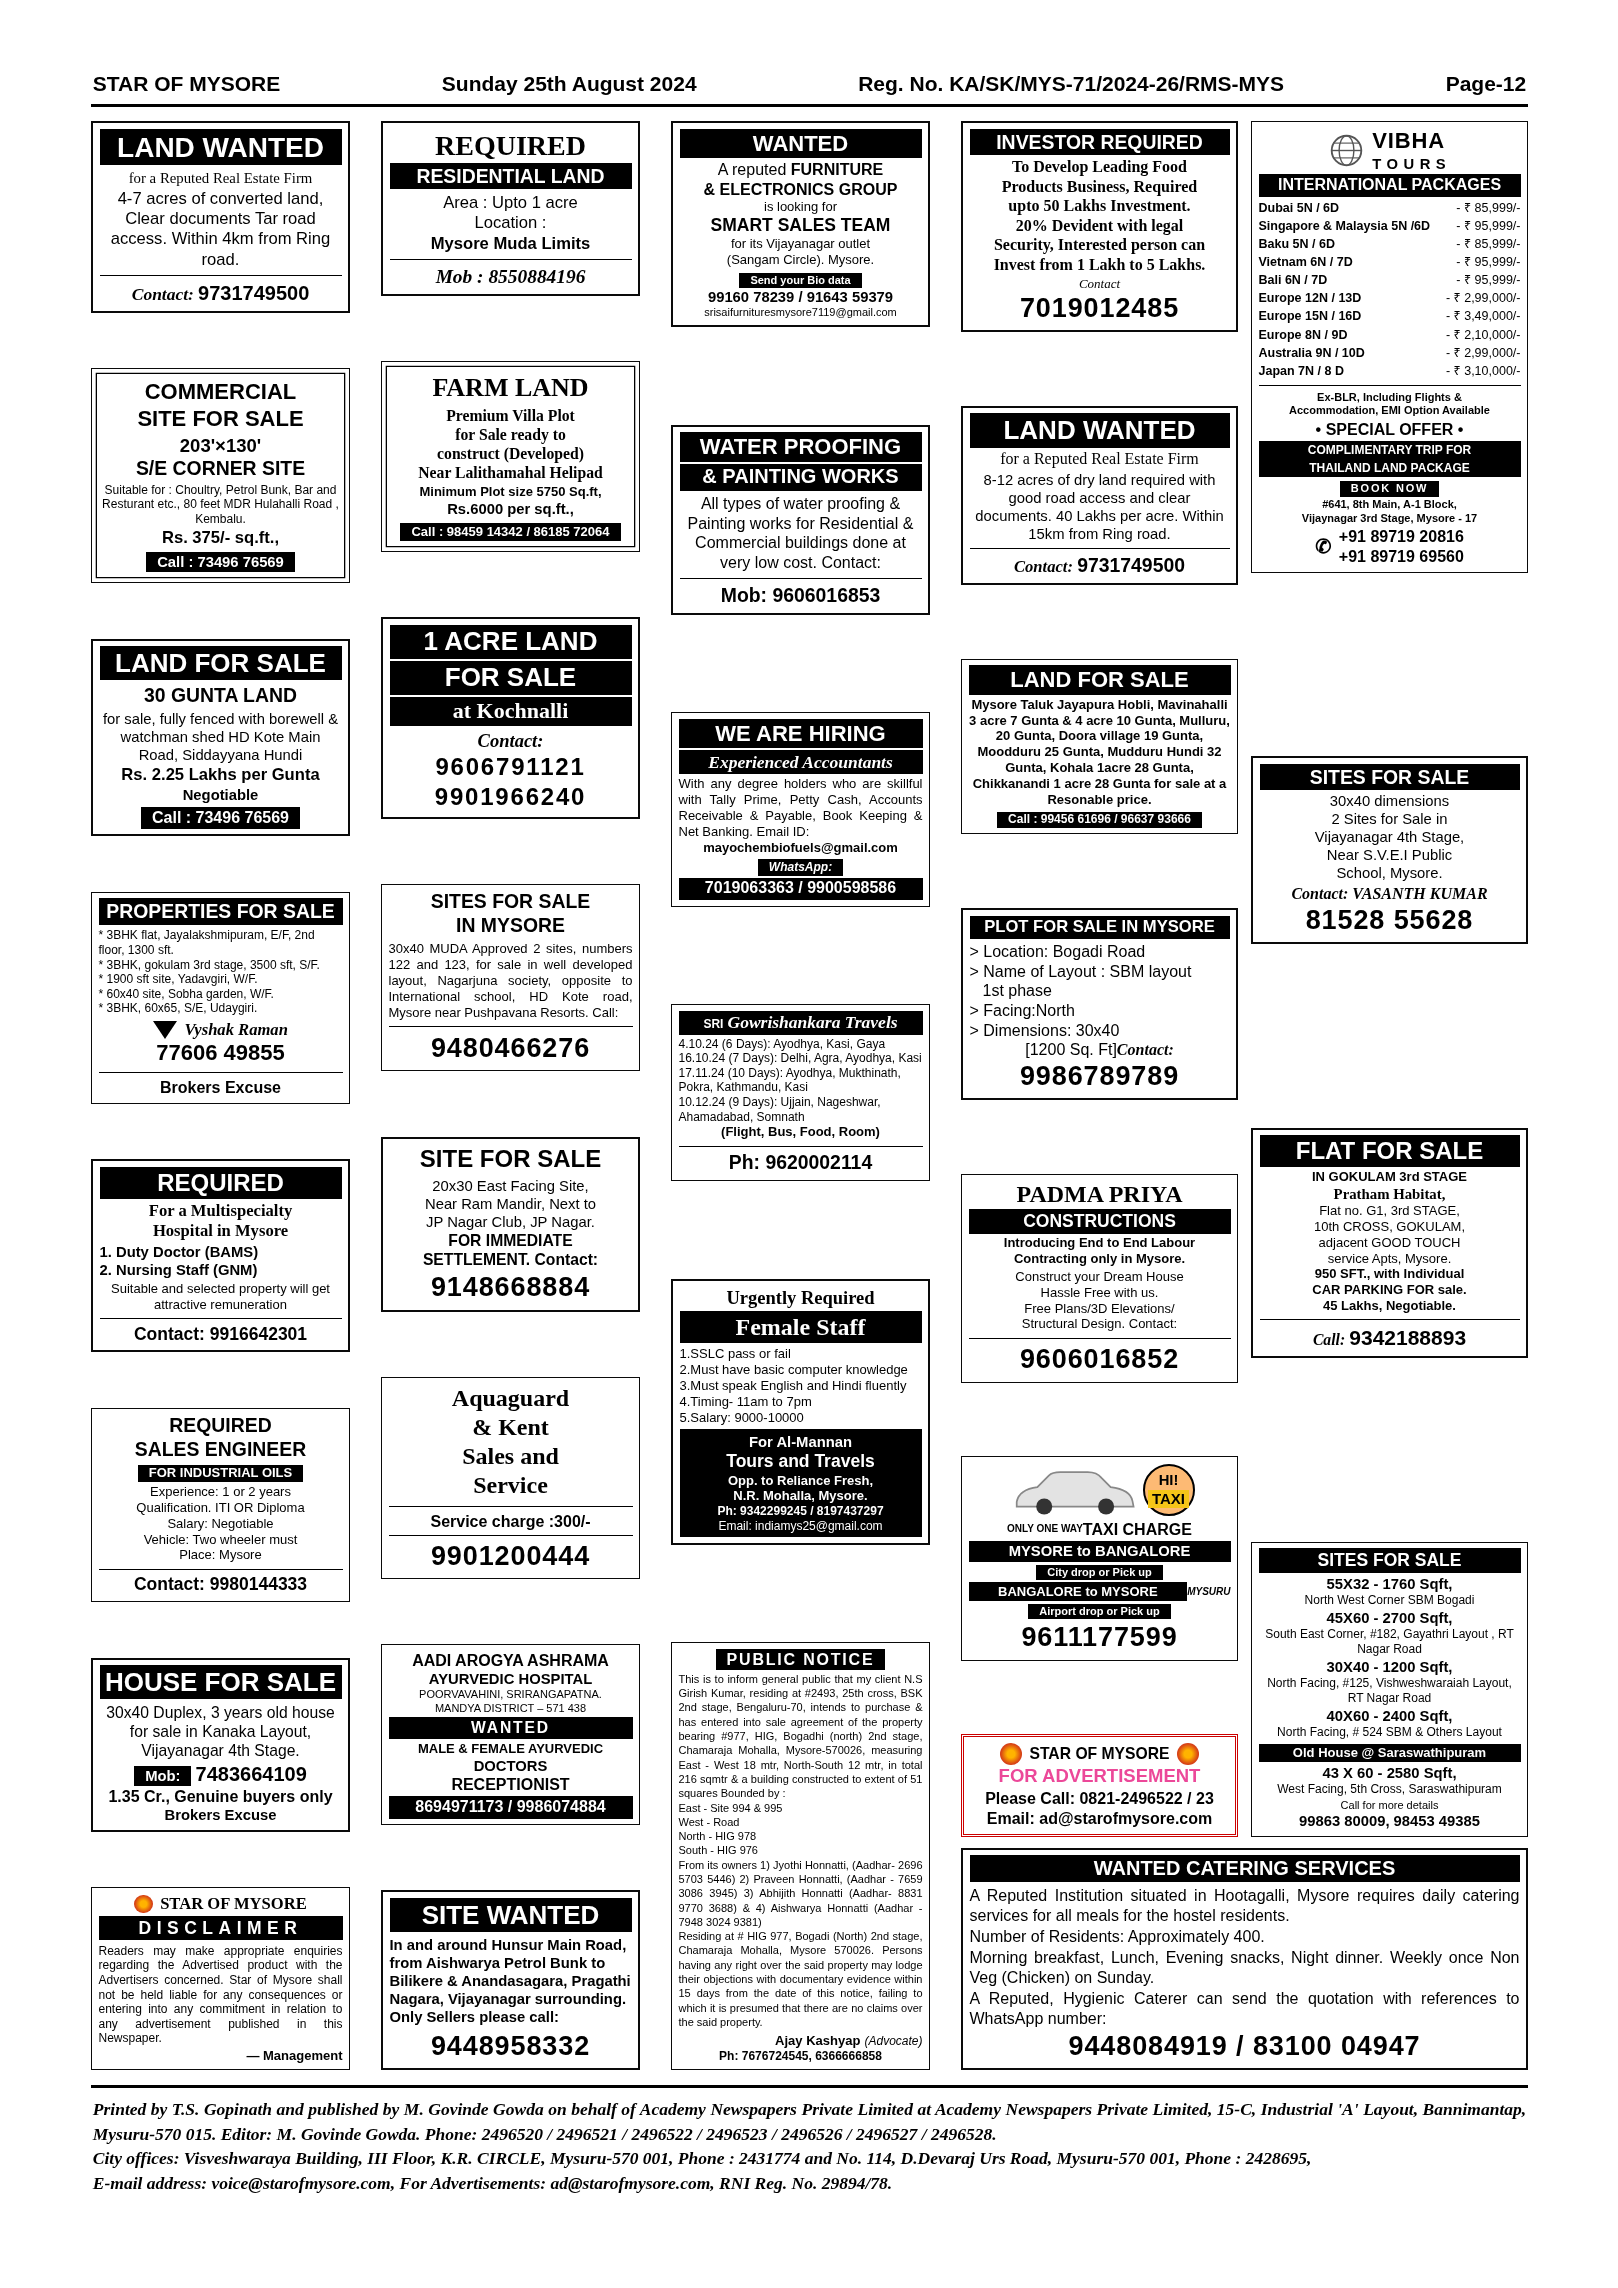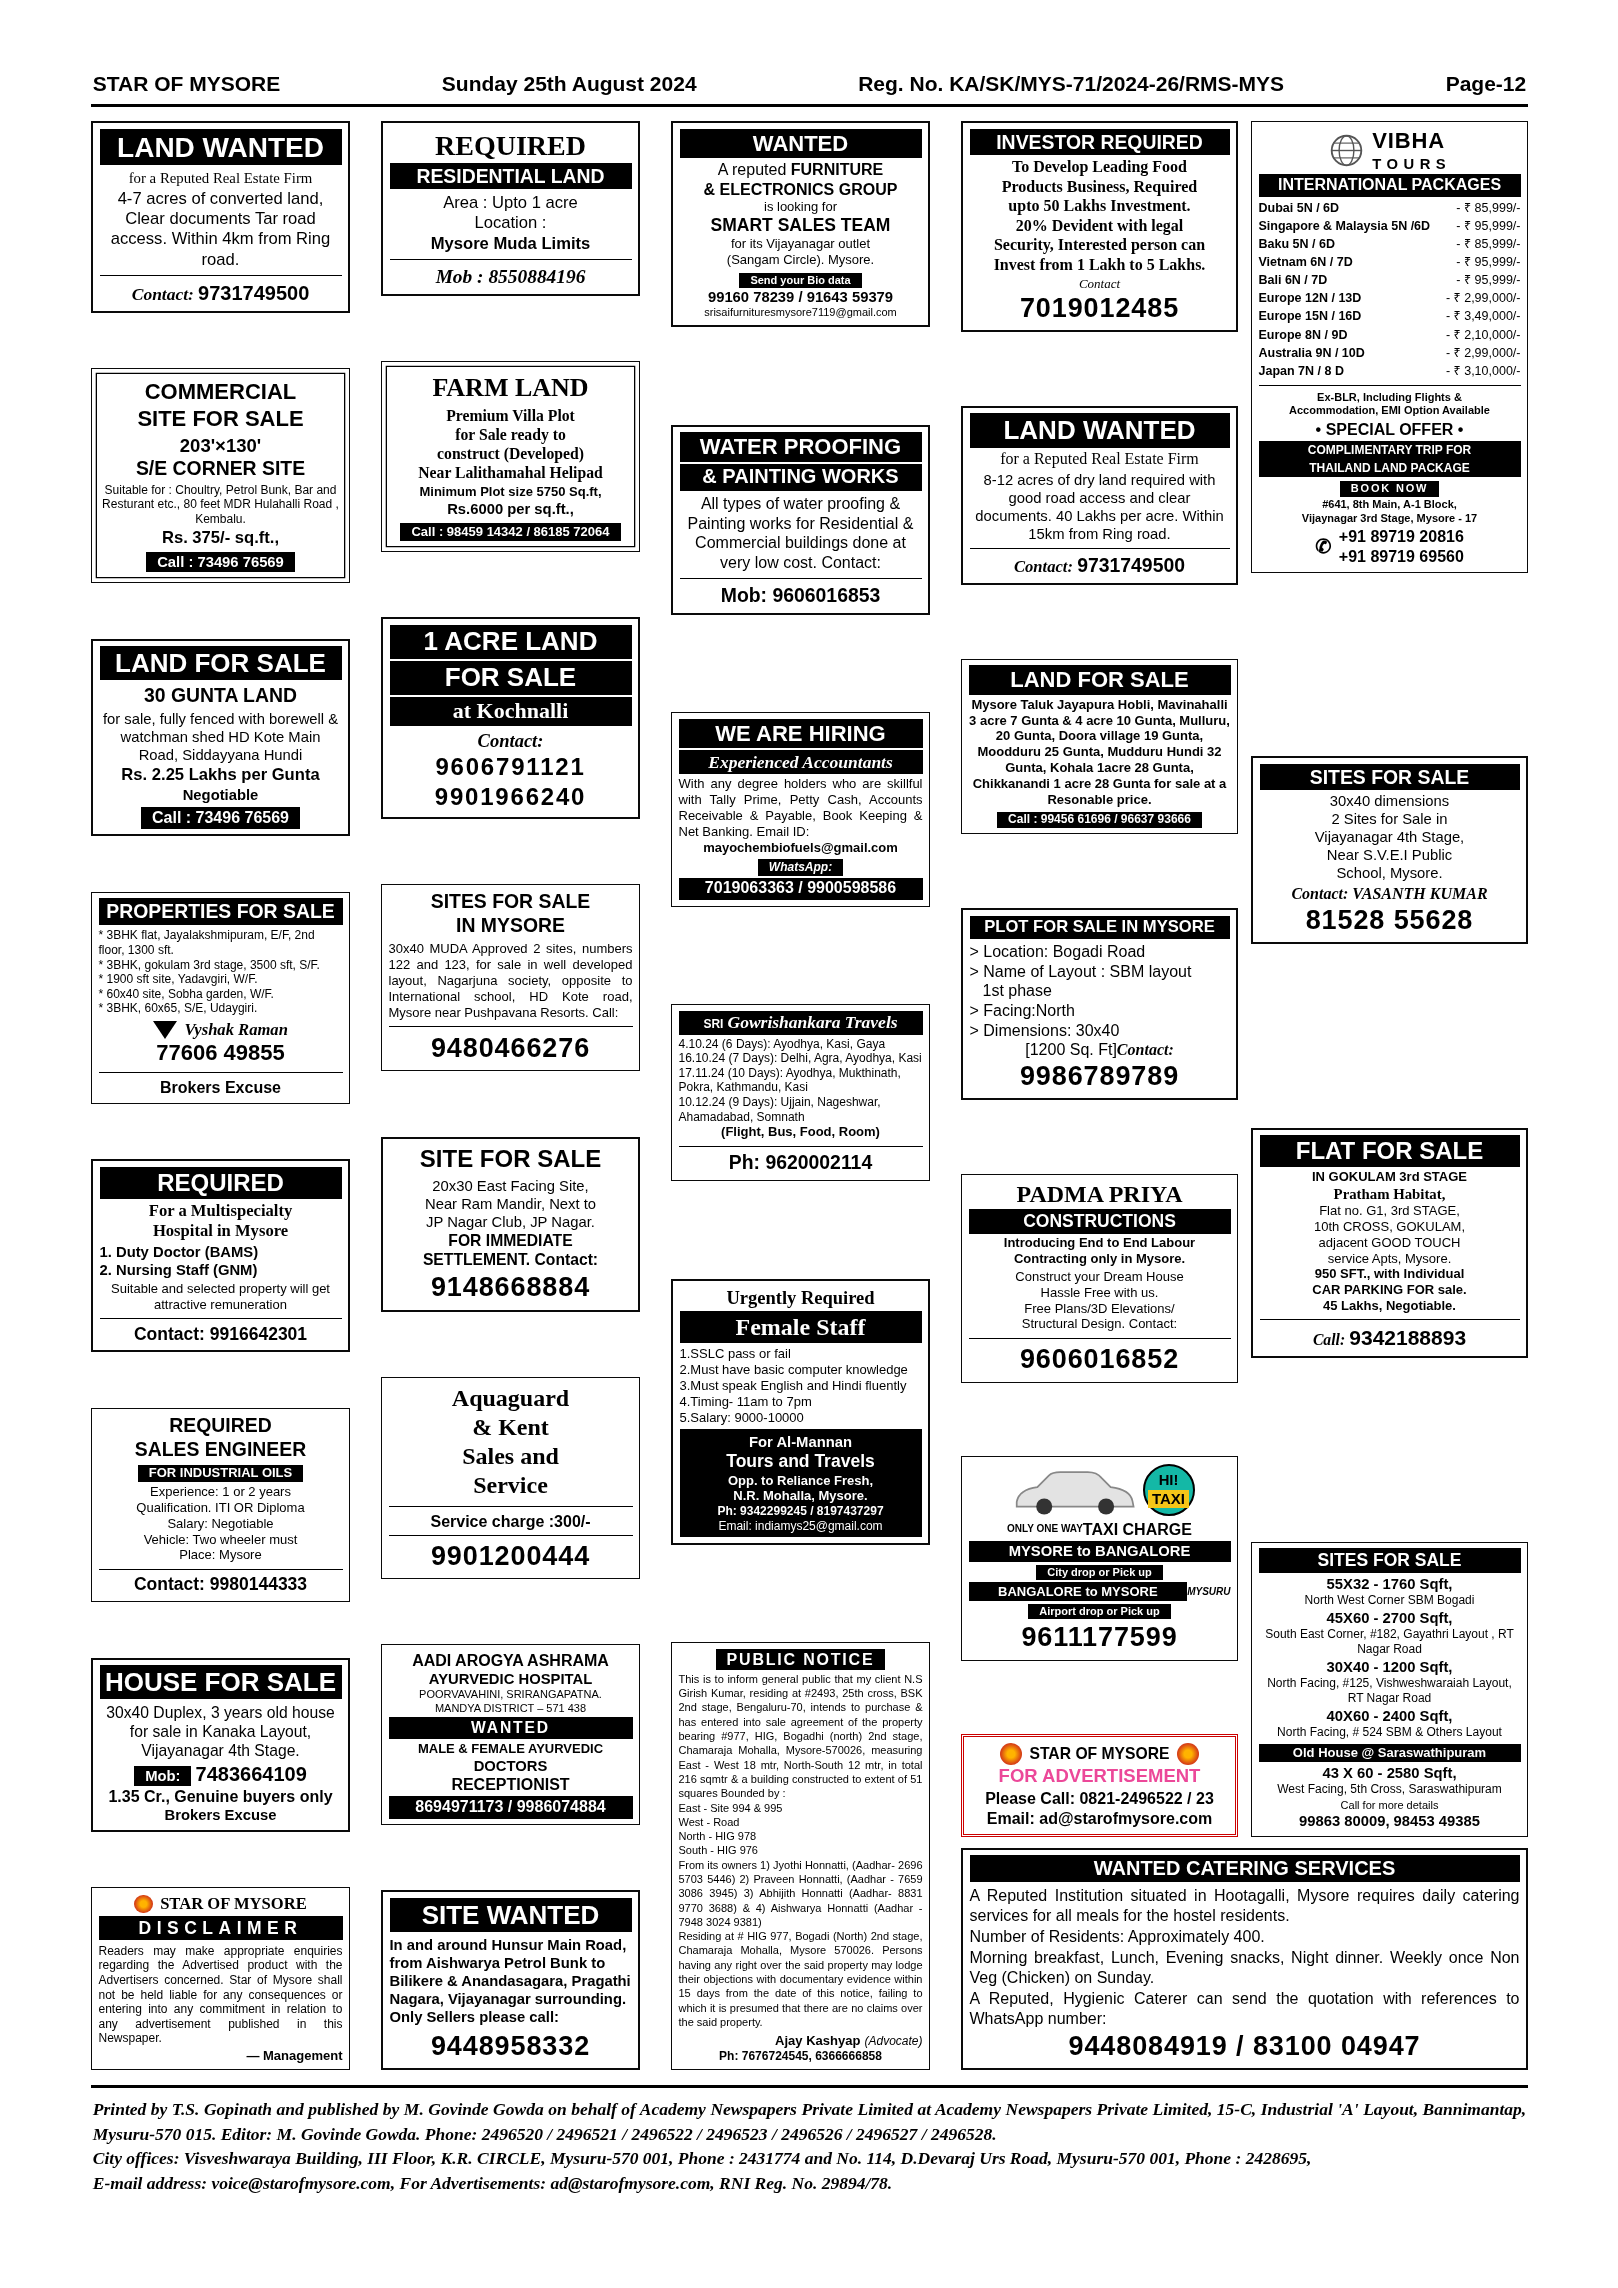--- a/index.html
+++ b/index.html
@@ -31,21 +31,21 @@
 .ls2{letter-spacing:1.8px}.ls6{letter-spacing:5.5px}
 .phone-big{font-size:27px;font-weight:800;letter-spacing:0.9px}
 .pkg-row{display:flex;justify-content:space-between;font-size:12.5px;line-height:1.45;text-align:left;gap:3.7px}
 .pkg-dest{font-weight:bold}.pkg-price{white-space:nowrap}
 .footer{margin-top:15px;border-top:3.7px solid #000;padding:9.2px 1.8px 0;font-family:"Liberation Serif",serif;font-style:italic;font-weight:bold;font-size:17.5px;line-height:1.4;text-align:justify}
 .som-logo{display:inline-block;width:22px;height:22px;border-radius:50%;background:radial-gradient(circle,#ffb300 25%,#d84315 65%,#b71c1c 100%);flex:none}
 .som-logo.sm{width:18.5px;height:18.5px}
 .brandrow{display:flex;align-items:center;justify-content:center;gap:7.4px}
 .red{color:#ec4899}
 .redbox{border:3.7px double #c00}
-.taxi-badge{width:52px;height:52px;border:2.8px solid #000;border-radius:50%;display:flex;flex-direction:column;align-items:center;justify-content:center;font-weight:800;background:#14b8a6;flex:none}
+.taxi-badge{width:52px;height:52px;border:2.8px solid #000;border-radius:50%;display:flex;flex-direction:column;align-items:center;justify-content:center;font-weight:800;background:#fdba74;flex:none}
 .taxi-badge .hi{font-size:14.8px;line-height:1}
 .taxi-badge .tx{font-size:15px;background:#f5c518;padding:0 3.7px;margin-top:1.8px}
 .vlogo{display:inline-block;width:0;height:0;border-left:12px solid transparent;border-right:12px solid transparent;border-top:18.5px solid #000;flex:none}
 .row{display:flex;align-items:center;justify-content:center}
 .notice-body{font-size:11px;line-height:1.3}
 </style>
 </head>
 <body>
 
 <div class="page">

